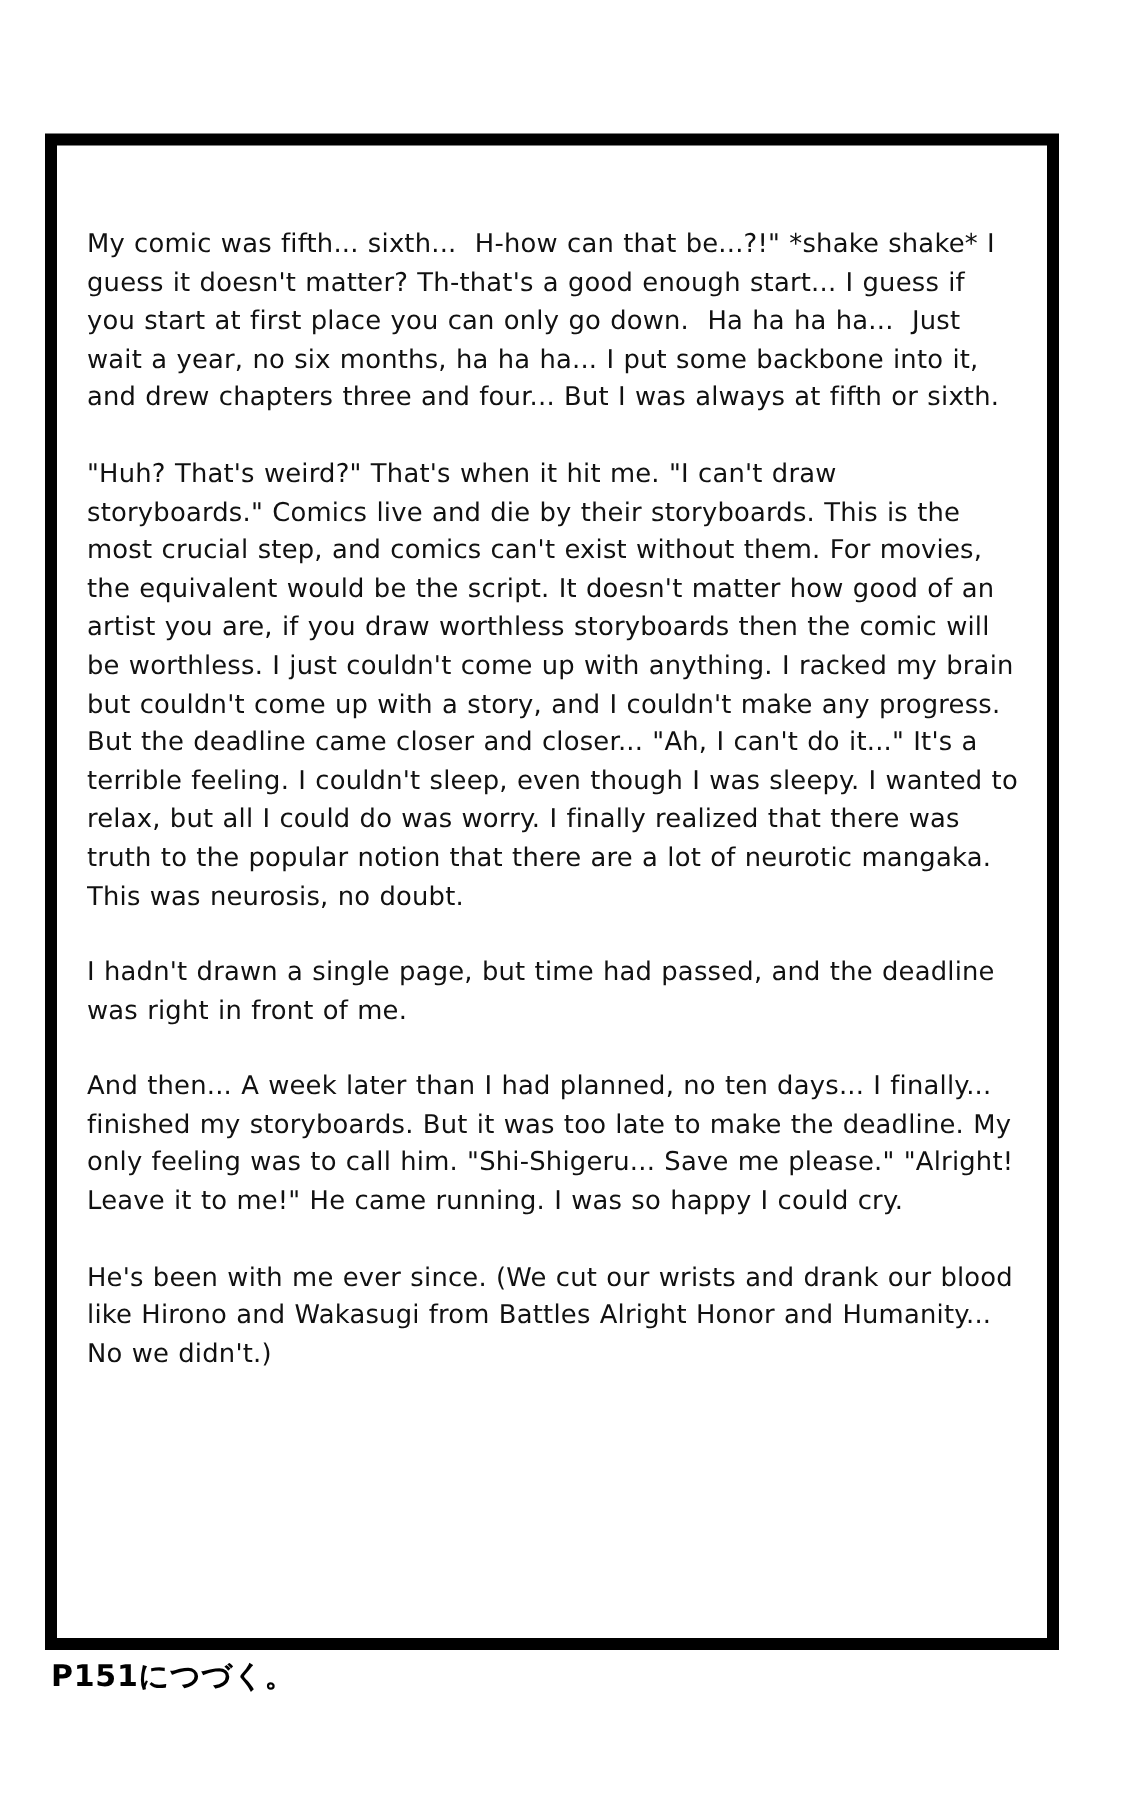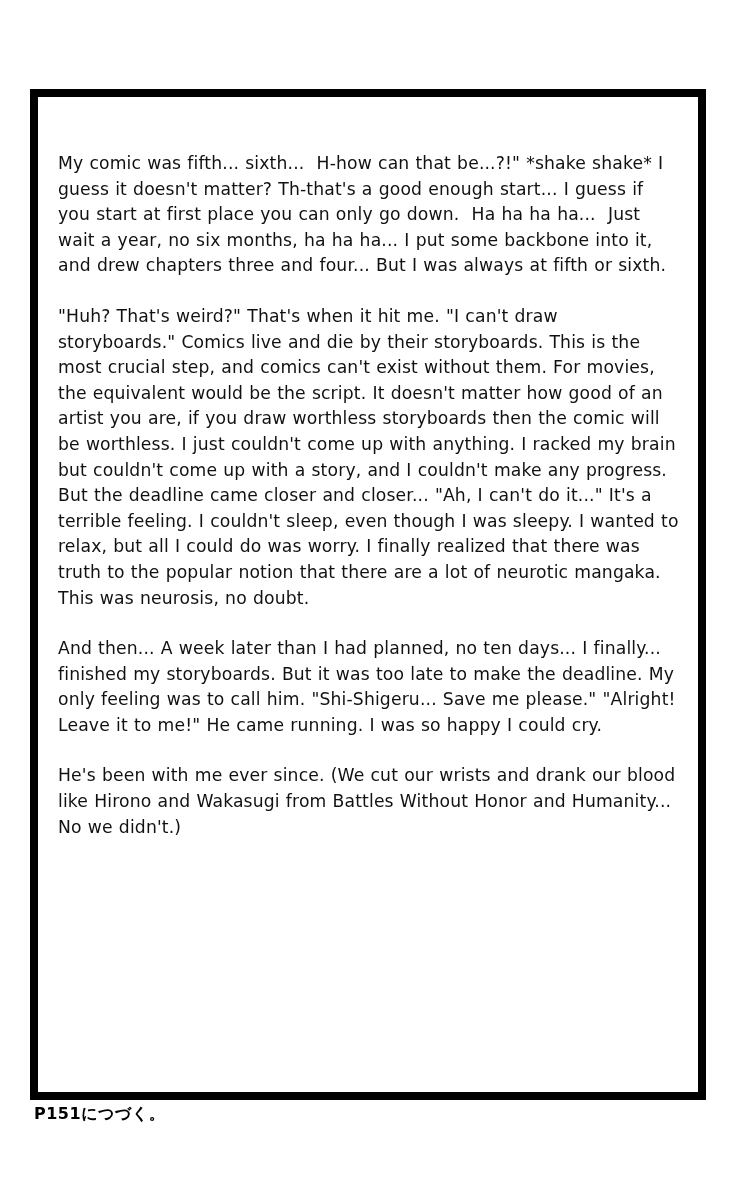--- a/index.html
+++ b/index.html
@@ -58,36 +58,37 @@
   }
   .para:last-child {
     margin-bottom: 0;
   }
 
   .footer-note {
     position: absolute;
     left: 34px;
     top: 1104px;
     font-family: "DejaVu Sans", sans-serif;
-    font-size: 16px;
+    font-size: 20px;
     font-weight: bold;
     color: #000000;
     letter-spacing: 0.5px;
     white-space: nowrap;
   }
 </style>
 </head>
 <body>
 
 <div class="page">
 
   <div class="panel-frame">
     <div class="panel-inner">
       <p class="para">My comic was fifth... sixth...  H-how can that be...?!" *shake shake* I guess it doesn't matter? Th-that's a good enough start... I guess if you start at first place you can only go down.  Ha ha ha ha...  Just wait a year, no six months, ha ha ha... I put some backbone into it, and drew chapters three and four... But I was always at fifth or sixth.</p>
       <p class="para">"Huh? That's weird?" That's when it hit me. "I can't draw storyboards." Comics live and die by their storyboards. This is the most crucial step, and comics can't exist without them. For movies, the equivalent would be the script. It doesn't matter how good of an artist you are, if you draw worthless storyboards then the comic will be worthless. I just couldn't come up with anything. I racked my brain but couldn't come up with a story, and I couldn't make any progress. But the deadline came closer and closer... "Ah, I can't do it..." It's a terrible feeling. I couldn't sleep, even though I was sleepy. I wanted to relax, but all I could do was worry. I finally realized that there was truth to the popular notion that there are a lot of neurotic mangaka. This was neurosis, no doubt.</p>
+      <p class="para">I hadn't drawn a single page, but time had passed, and the deadline was right in front of me.</p>
       <p class="para">And then... A week later than I had planned, no ten days... I finally... finished my storyboards. But it was too late to make the deadline. My only feeling was to call him. "Shi-Shigeru... Save me please." "Alright! Leave it to me!" He came running. I was so happy I could cry.</p>
-      <p class="para">He's been with me ever since. (We cut our wrists and drank our blood  like Hirono and Wakasugi from Battles Without Honor and Humanity...  No we didn't.)</p>
+      <p class="para">He's been with me ever since. (We cut our wrists and drank our blood  like Hirono and Wakasugi from Battles Alright Honor and Humanity...  No we didn't.)</p>
     </div>
   </div>
 
   <div class="footer-note">P151につづく。</div>
 
 </div>
 
 </body></html>

